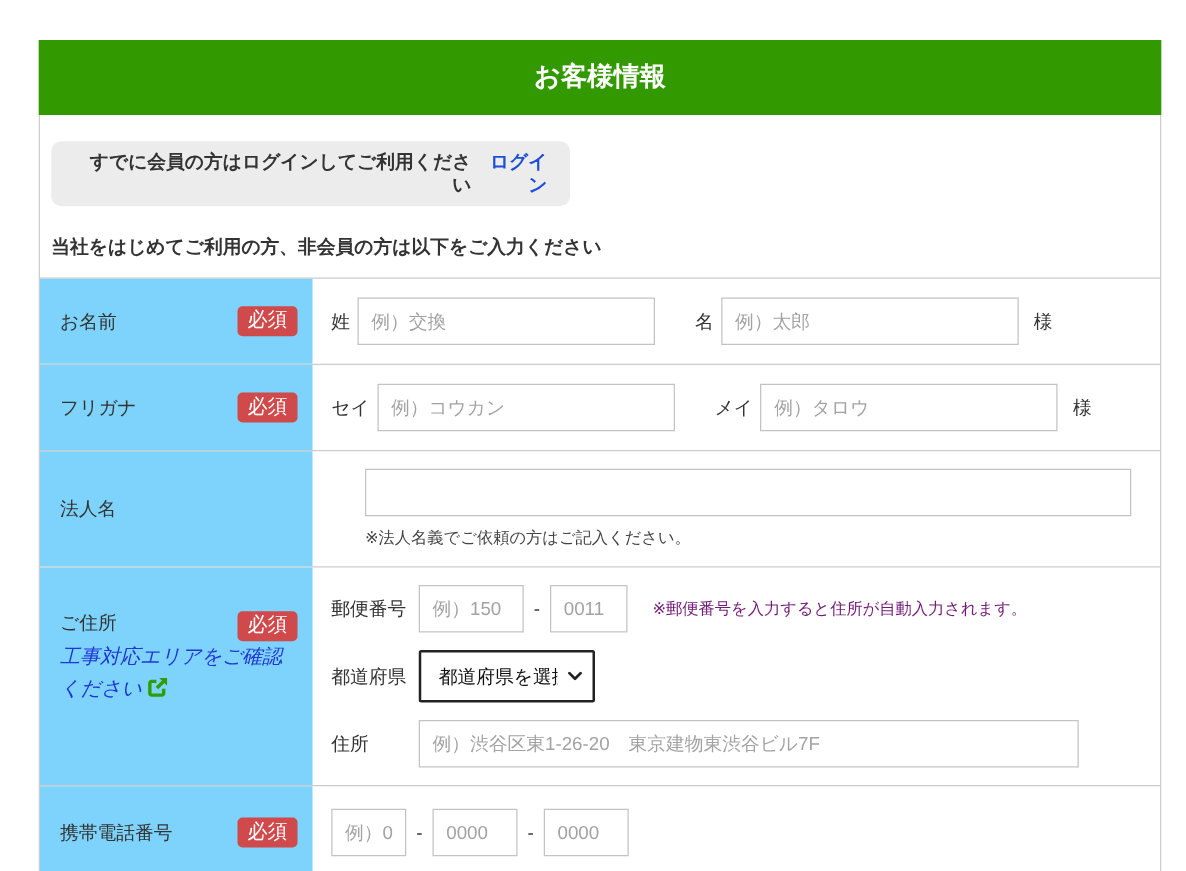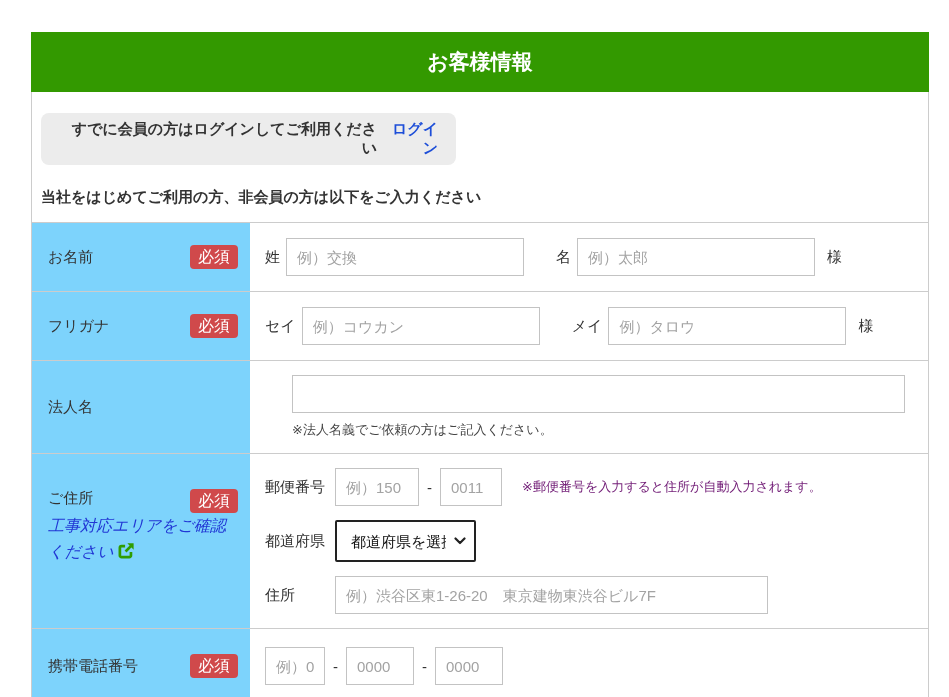--- a/index.html
+++ b/index.html
@@ -125,21 +125,21 @@
     border: 2px solid #222;
     border-radius: 2px;
     background: #fff;
     font-size: 15px;
     font-family: inherit;
     color: #111;
     padding: 0 28px 0 14px;
     outline: none;
   }
   .select-wrap .chev { position: absolute; right: 10px; top: 17px; pointer-events: none; }
-  .inp-street { width: 433px; height: 40px; }
+  .inp-street { width: 528px; height: 40px; }
   .row-phone { min-height: 75px; }
   .inp-ph1 { width: 60px; height: 42px; }
   .inp-ph2 { width: 68px; height: 42px; }
 </style>
 </head>
 <body>
 
 <div class="container">
 
   <div class="header">お客様情報</div>

